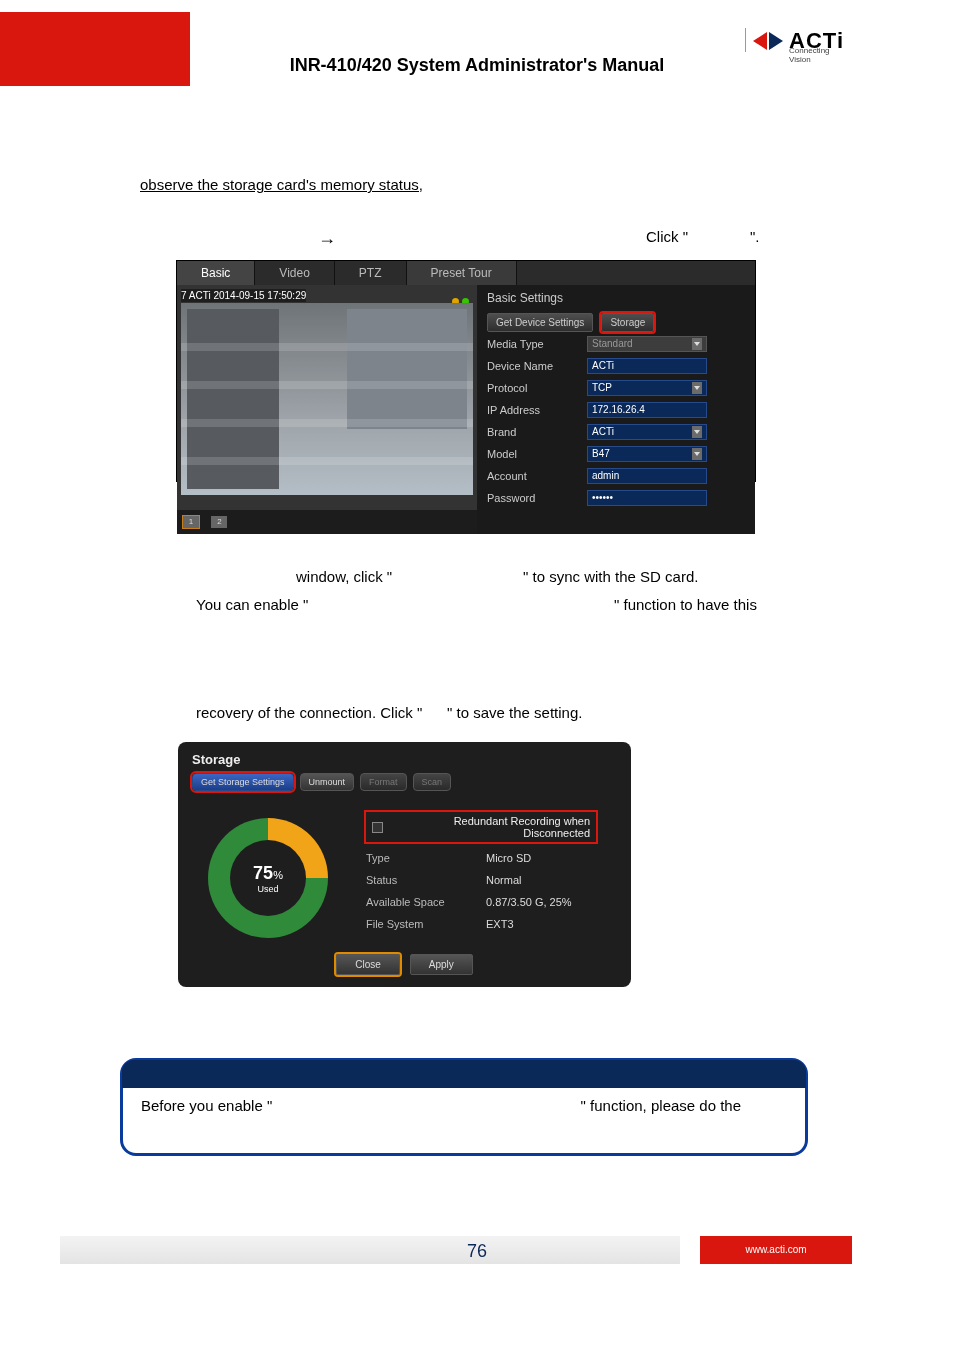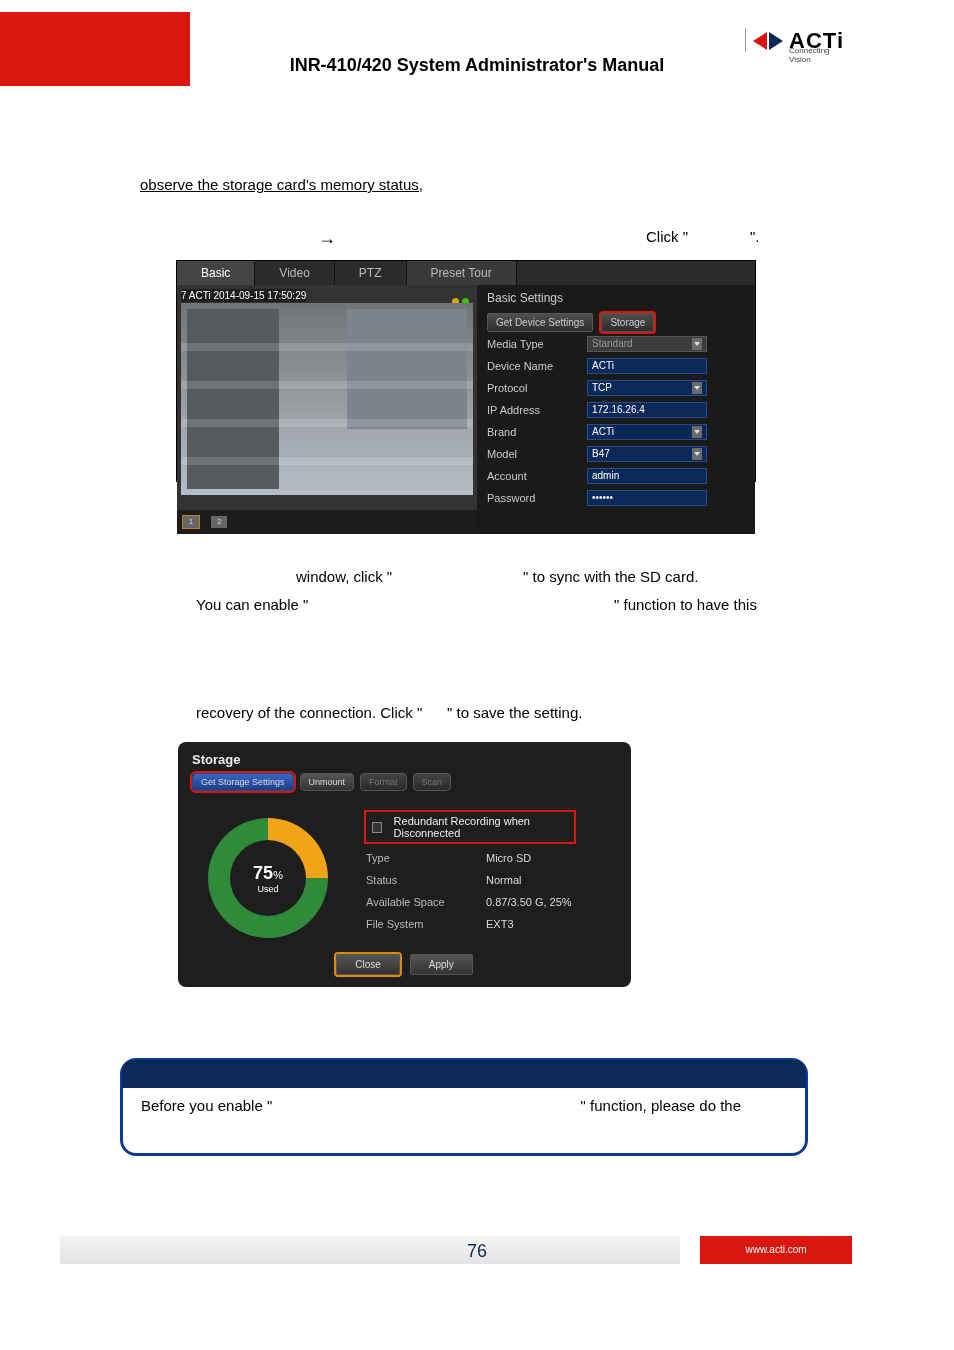--- a/index.html
+++ b/index.html
@@ -77,21 +77,21 @@
   .st-btn{font-size:9px;padding:3px 8px;border-radius:4px;border:1px solid #555;color:#ddd;background:linear-gradient(#555,#333);}
   .st-btn.blue{background:linear-gradient(#3a66c2,#1c3e8a);border-color:#274a8a;outline:2px solid #d9170f;}
   .st-btn.dis{color:#777;background:linear-gradient(#444,#2a2a2a);}
   .donut-wrap{position:absolute;left:30px;top:76px;width:120px;height:120px;}
   .donut{width:120px;height:120px;border-radius:50%;background:conic-gradient(#f2a419 0 25%, #2f8a3a 25% 100%);position:relative;}
   .donut::after{content:"";position:absolute;inset:22px;background:#1e1e1e;border-radius:50%;}
   .donut-txt{position:absolute;inset:0;display:flex;flex-direction:column;align-items:center;justify-content:center;color:#fff;z-index:2;}
   .donut-pct{font-size:18px;font-weight:bold;}
   .donut-sub{font-size:9px;}
   .st-right{position:absolute;left:188px;top:70px;right:14px;}
-  .st-chk{display:flex;align-items:center;gap:12px;color:#eee;font-size:11px;outline:2px solid #d9170f;padding:3px 6px;width:208px;}
+  .st-chk{display:flex;align-items:center;gap:12px;color:#eee;font-size:11px;outline:2px solid #d9170f;padding:3px 6px;width:230px;text-align:right;}
   .st-chk .box{width:11px;height:11px;border:1px solid #888;background:#333;}
   .st-row{display:flex;font-size:11px;color:#ddd;margin-top:10px;}
   .st-l{width:120px;color:#bbb;}
   .st-foot{position:absolute;left:0;right:0;bottom:12px;display:flex;justify-content:center;gap:10px;}
   .ft-btn{font-size:10px;padding:4px 18px;border-radius:2px;border:1px solid #555;color:#ddd;background:linear-gradient(#555,#333);}
   .ft-btn.close{outline:2px solid #e08a00;}
 
   
   .note {
     position:absolute; left:120px; top:1058px; width:688px; height:98px;

